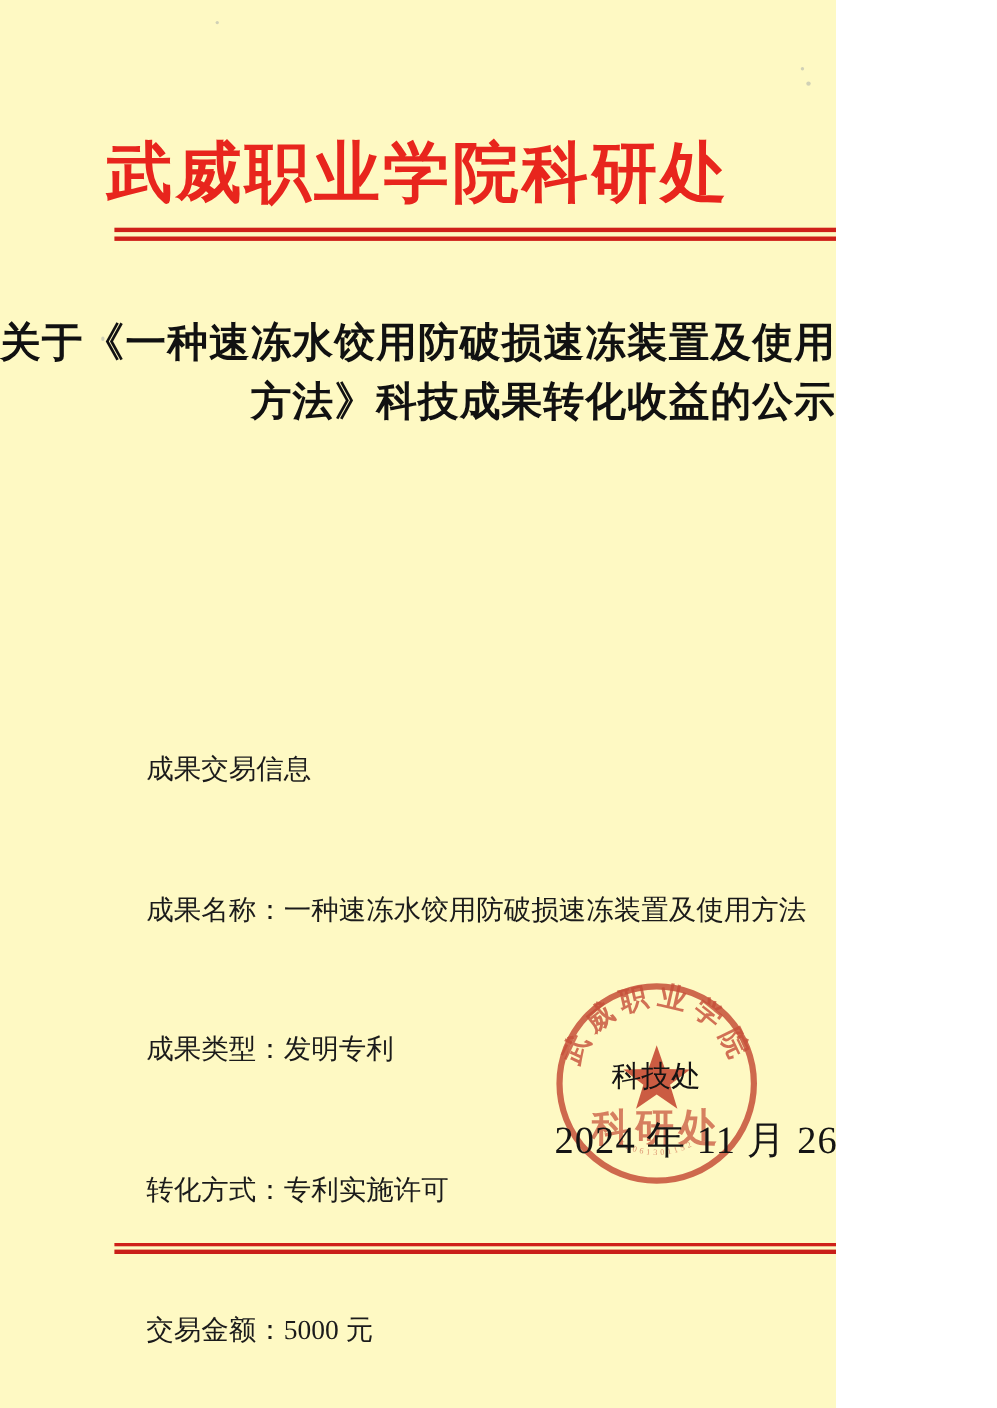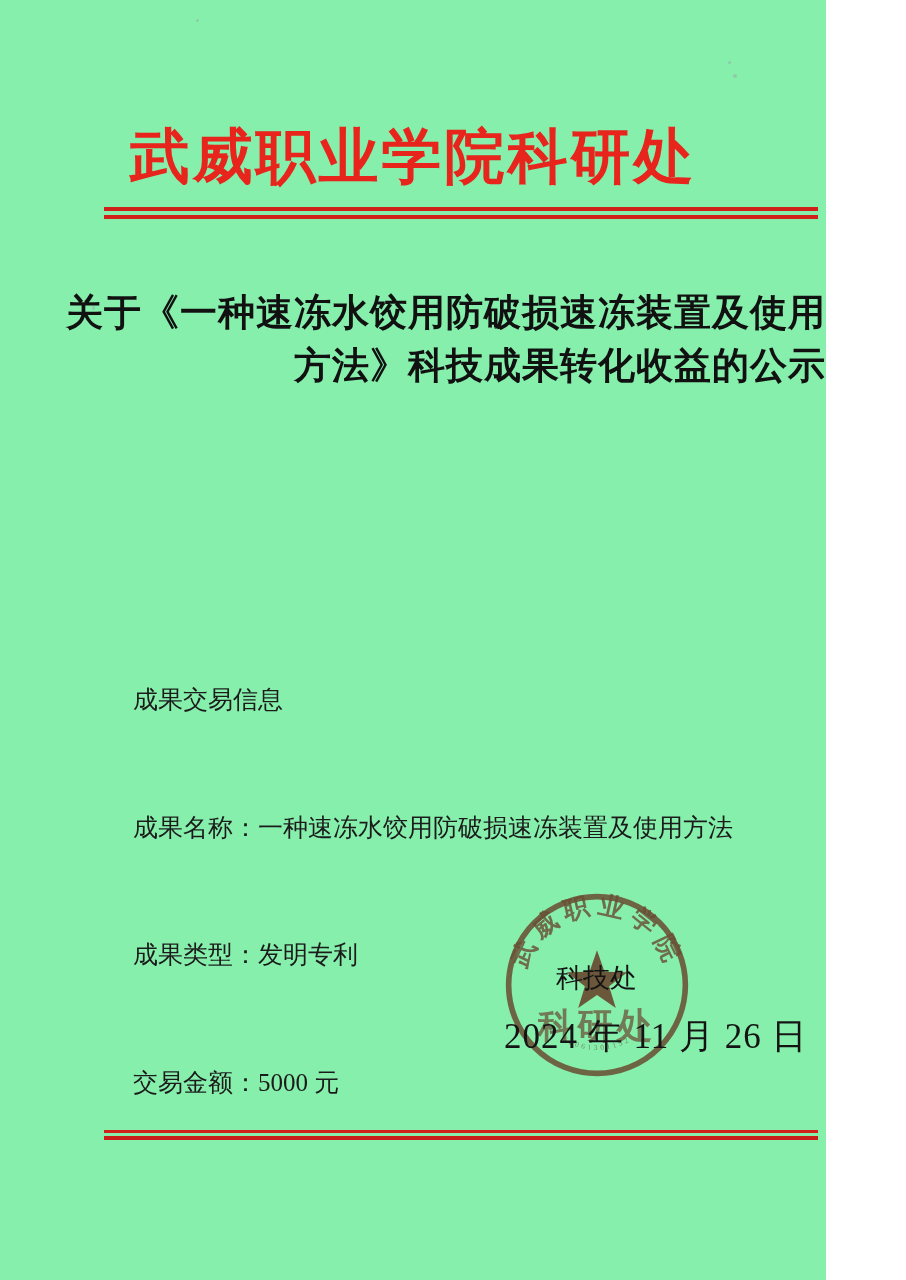--- a/index.html
+++ b/index.html
@@ -1,19 +1,19 @@
 <!DOCTYPE html>
 <html><head>
 <meta charset="utf-8">
 <style>
   html,body{margin:0;padding:0;background:#ffffff;}
   .page{
     position:relative;
-    width:826px;height:1280px;
-    background:#86efac;
+    width:760px;height:1280px;
+    background:#fef9c3;
     font-family:"Liberation Serif","DejaVu Serif",serif;
     color:#1d1d1d;
     overflow:hidden;
   }
   .letterhead{
     position:absolute;top:114px;left:0;width:100%;
     text-align:center;
     font-size:60px;font-weight:bold;
     color:#e8251d;
     letter-spacing:3px;
@@ -82,20 +82,21 @@
   <div class="doc-title">
     <div>关于《一种速冻水饺用防破损速冻装置及使用</div>
     <div>方法》科技成果转化收益的公示</div>
   </div>
 
 
   <div class="info">
     <div>成果交易信息</div>
     <div>成果名称：一种速冻水饺用防破损速冻装置及使用方法</div>
     <div>成果类型：发明专利</div>
+    <div>转化方式：专利实施许可</div>
     <div>交易金额：5000 元</div>
     
   </div>
 
   <svg class="seal" viewBox="0 0 200 200" xmlns="http://www.w3.org/2000/svg">
     <defs>
       <path id="arcTop" d="M 26,118 A 76,76 0 1 1 174,118" fill="none"></path>
       <path id="arcBottom" d="M 34,126 A 72,72 0 0 0 166,126" fill="none"></path>
     </defs>
     <circle cx="100" cy="100" r="94" fill="none" stroke="#c2423a" stroke-width="6" opacity="0.85"></circle>

